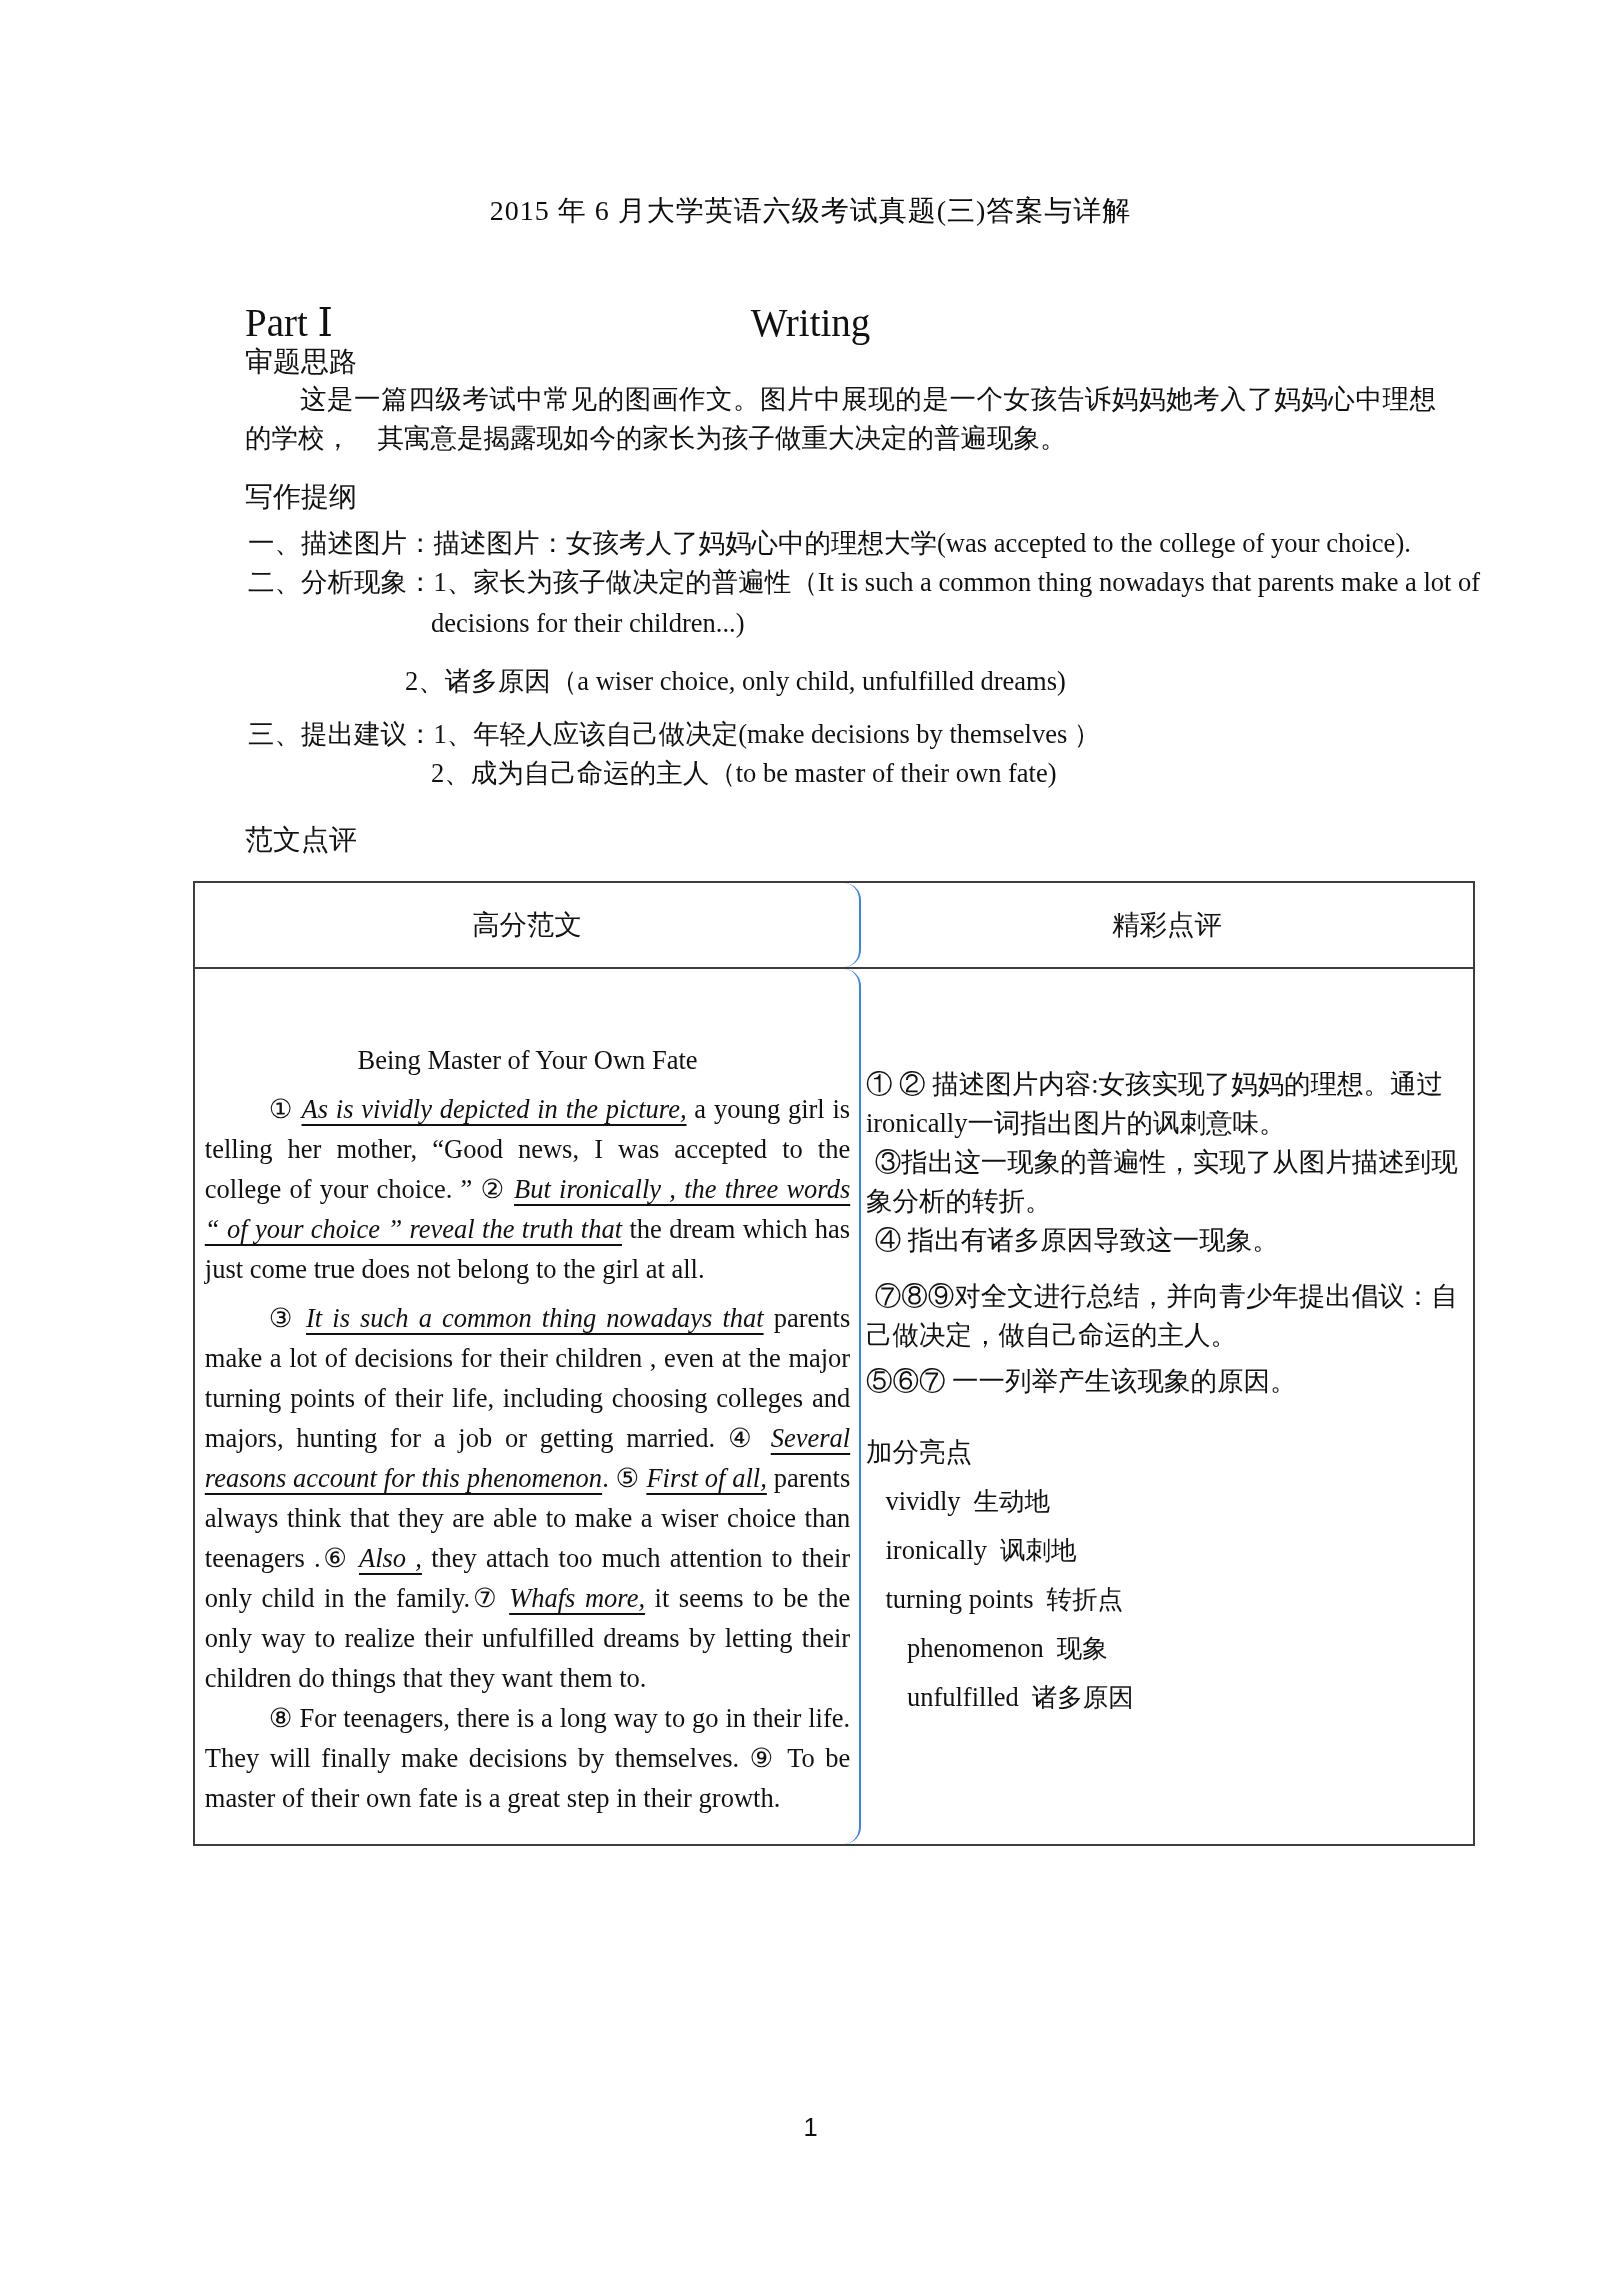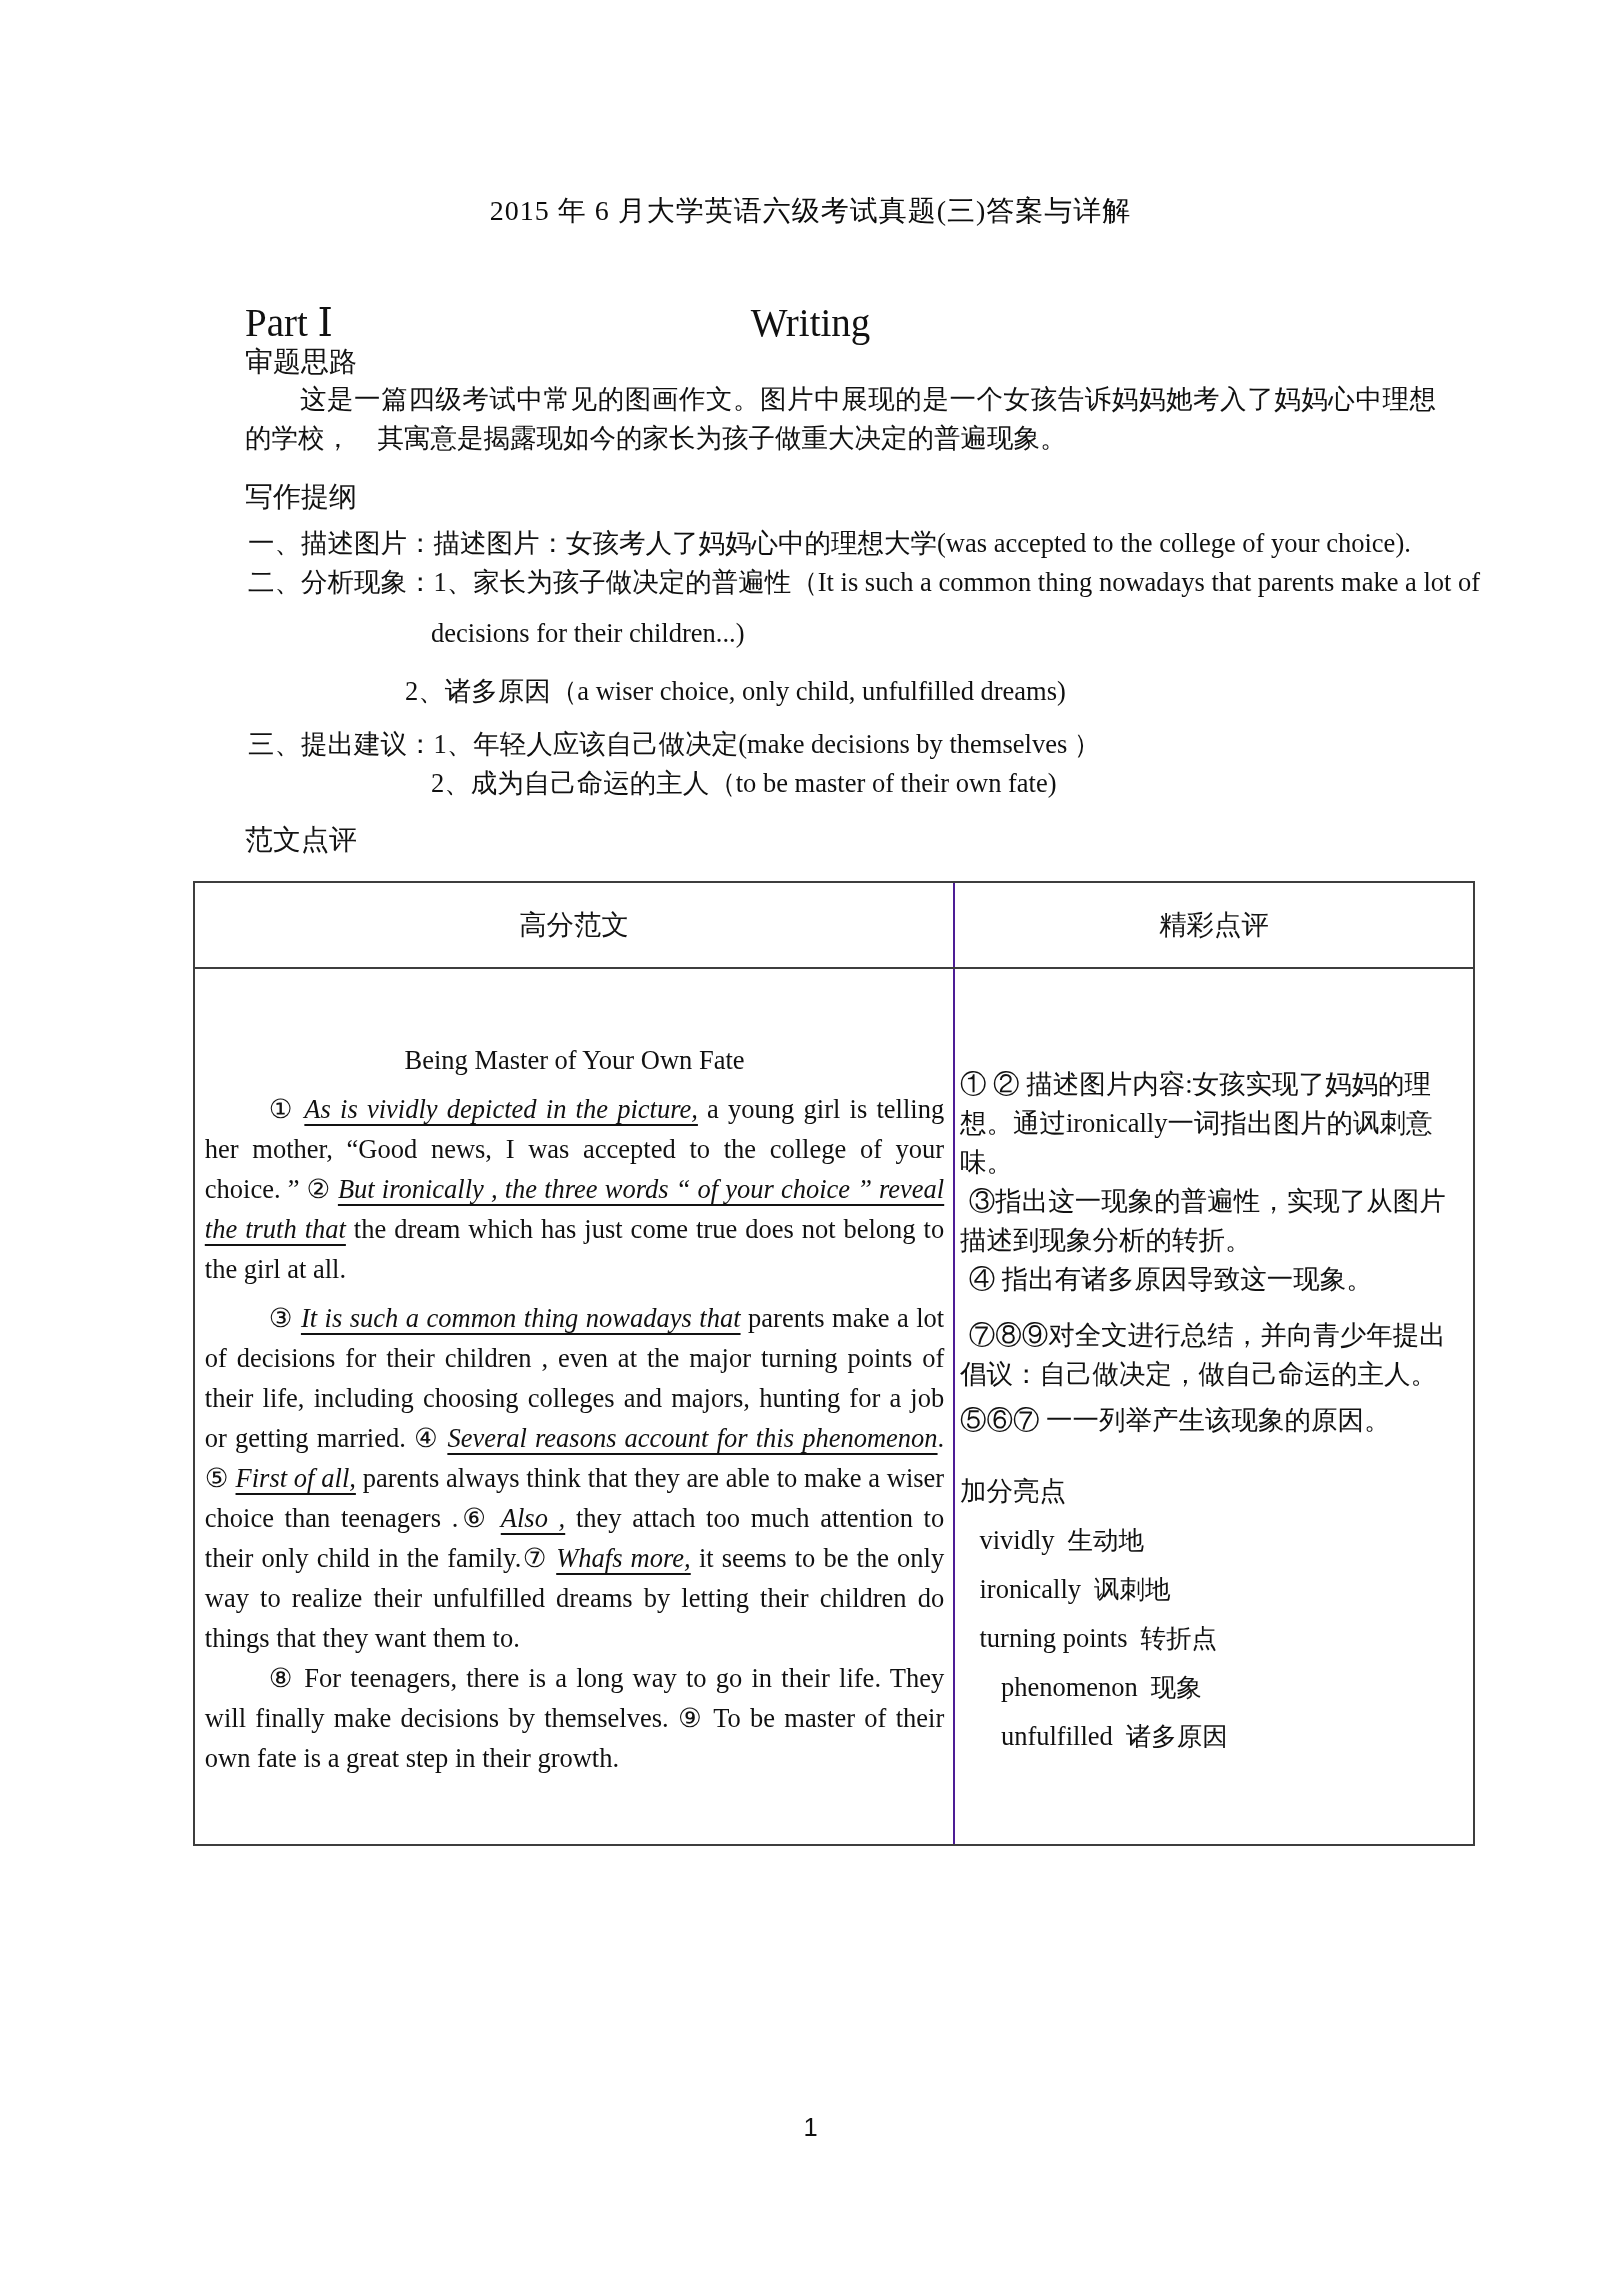--- a/index.html
+++ b/index.html
@@ -23,31 +23,31 @@
   .h-outline{top:478px;}
   .h-review{top:821px;}
   .analysis-para{
     position:absolute;top:380px;left:245px;width:1191px;
     font-size:26.5px;line-height:39px;text-indent:55px;text-align:justify;
   }
   .outline{position:absolute;top:524px;left:248px;width:1264px;font-size:26.5px;}
   .outline .o-line{line-height:39px;white-space:nowrap;}
   .o-ind-a{padding-left:183px;}
   .o-ind-b{padding-left:157px;}
-  .o-mt-2{margin-top:12px;}
+  .o-mt-2{margin-top:2px;}
   .o-mt-19{margin-top:18.6px;}
   .o-mt-15{margin-top:14.7px;}
   .review-table{
     position:absolute;top:881px;left:193px;width:1282px;height:965px;
     border:2.9px solid #3d3d3d;box-sizing:border-box;
     display:flex;flex-direction:column;
   }
   .t-head{display:flex;height:84px;border-bottom:2px solid #3d3d3d;flex:none;}
   .t-body{display:flex;flex:1;min-height:0;}
-  .col-l{width:760px;flex:none;border-right:2px solid #4c1d95;box-sizing:border-box;}
+  .col-l{width:666px;flex:none;border-right:2px solid #3b82f6;box-sizing:border-box;border-radius:17px;}
   .col-r{flex:1;box-sizing:border-box;}
   .t-head .col-l,.t-head .col-r{
     display:flex;align-items:center;justify-content:center;
     font-size:27.4px;color:#141414;
   }
   .essay-cell{padding:71px 8.8px 0 9.8px;}
   .essay-title{text-align:center;font-size:26.5px;line-height:40px;}
   .essay-p{
     font-size:26.5px;line-height:40px;text-align:justify;
     text-indent:64px;margin:0;

